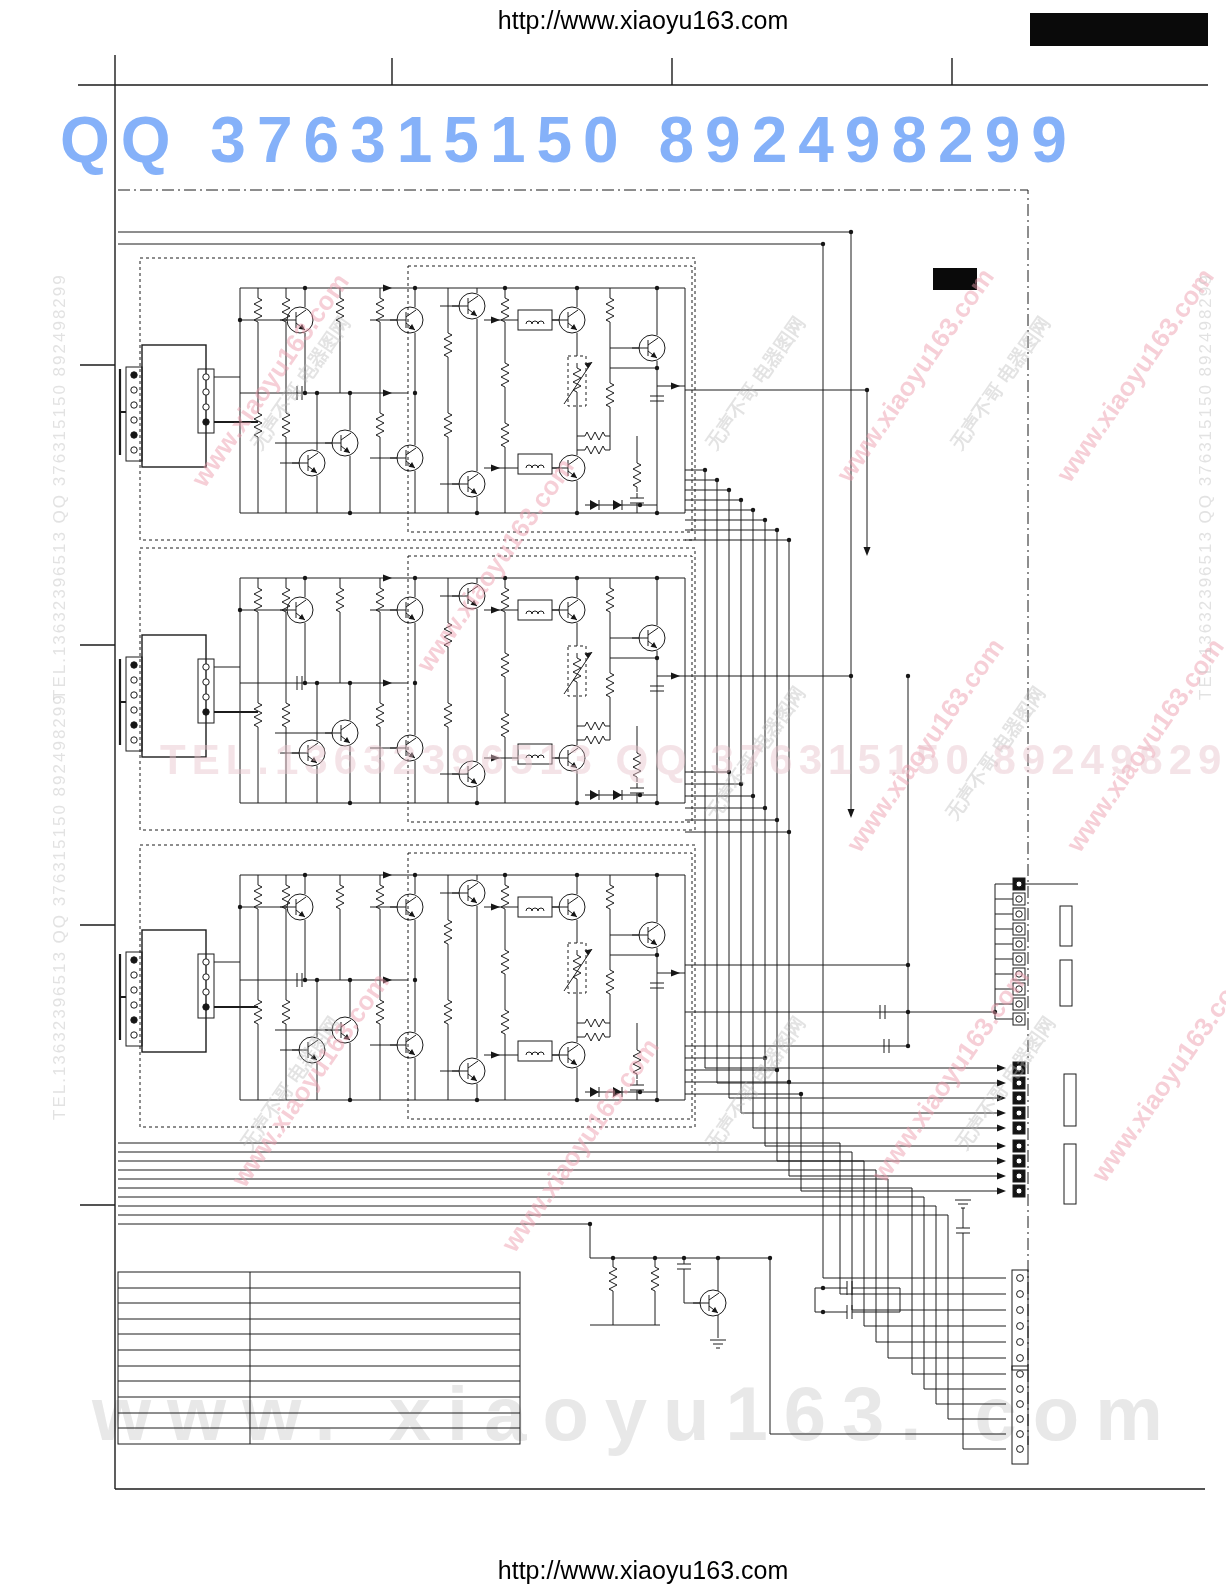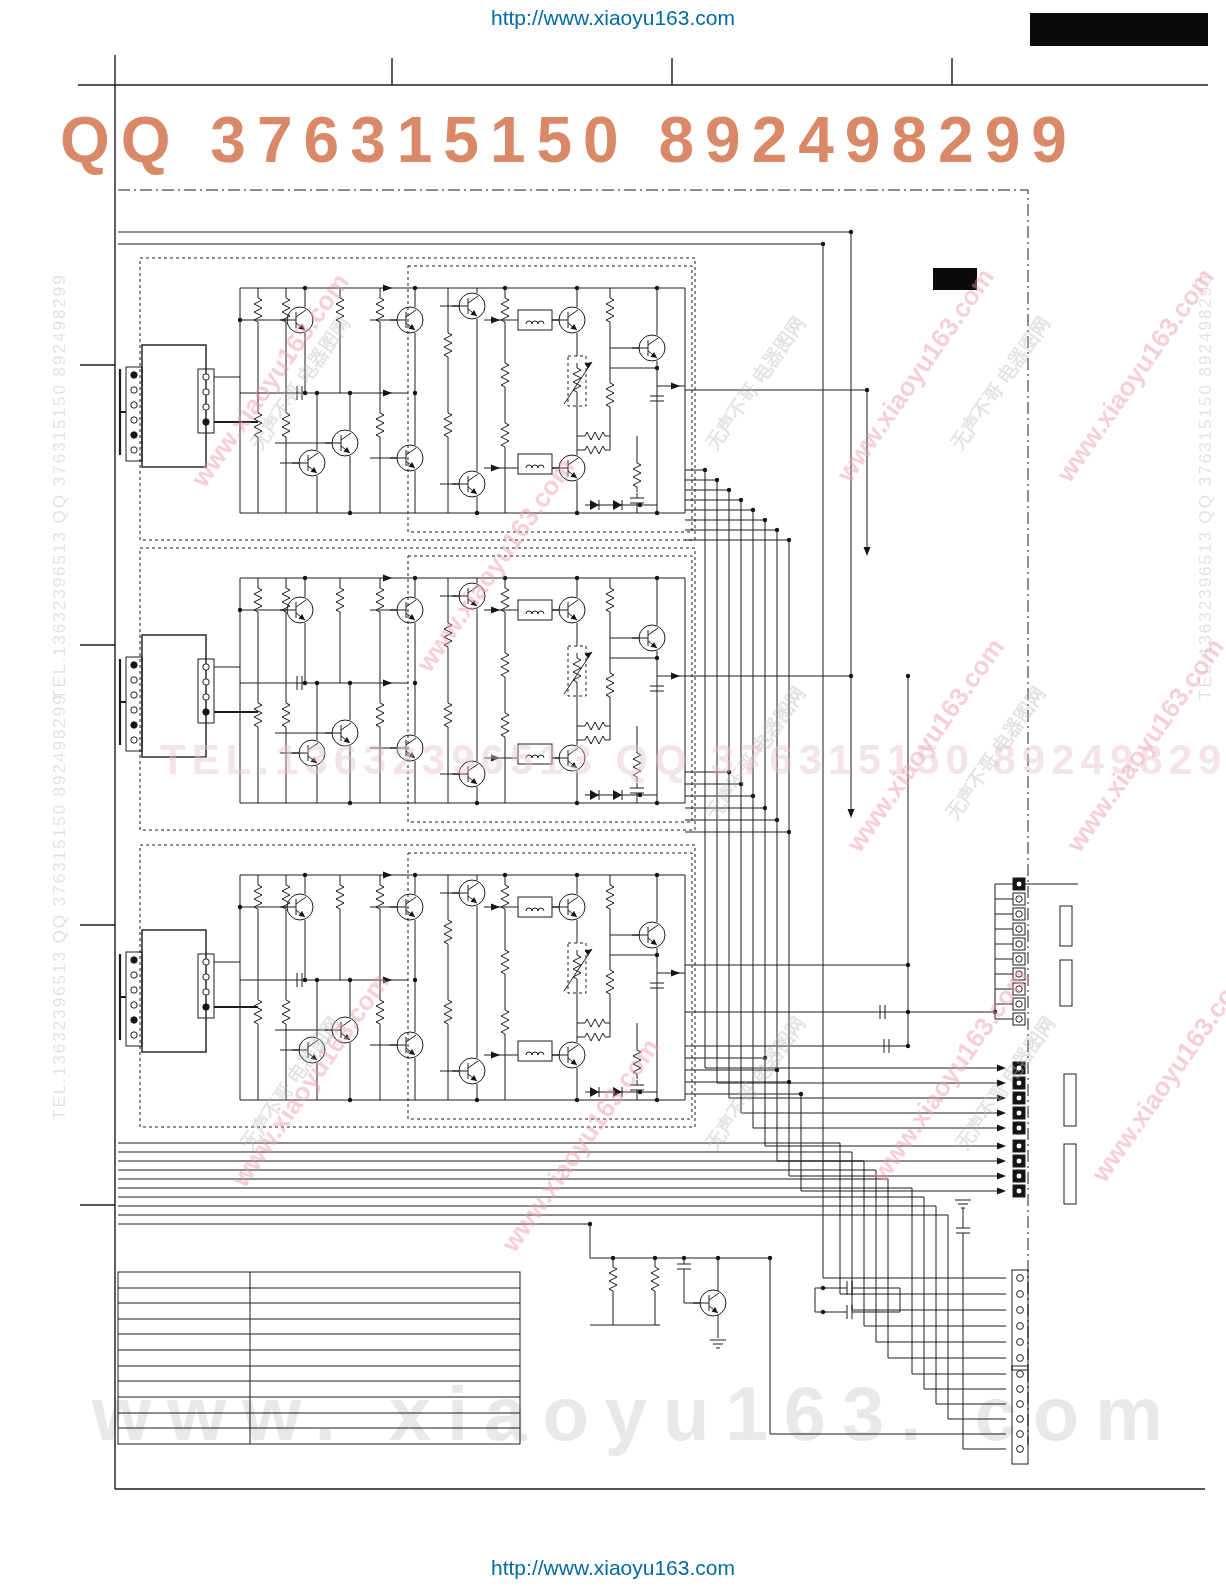--- a/index.html
+++ b/index.html
@@ -1,22 +1,22 @@
 <!DOCTYPE html>
 <html><head>
 <meta charset="utf-8">
 <style>
   html,body{margin:0;padding:0;background:#fff;}
   .page{position:relative;width:1226px;height:1586px;background:#ffffff;overflow:hidden;
         font-family:"Liberation Sans",sans-serif;}
   .wm{position:absolute;white-space:nowrap;pointer-events:none;}
-  .wm-url{color:#0369a1;font-size:21px;z-index:6;}
+  .wm-url{color:#000000;font-size:25px;z-index:6;margin-left:30px;}
   .wm-url-top{left:50%;top:6px;transform:translateX(-50%);}
   .wm-url-bottom{left:50%;top:1556px;transform:translateX(-50%);}
-  .wm-big-top{left:60px;top:103px;font-size:64px;font-weight:bold;color:#c2410c;opacity:.62;
+  .wm-big-top{left:60px;top:103px;font-size:64px;font-weight:bold;color:#3b82f6;opacity:.62;
               letter-spacing:11px;z-index:1;}
   .wm-big-bottom{left:92px;top:1370px;font-size:76px;font-weight:bold;color:#d9d9d9;opacity:.6;
                  letter-spacing:16px;z-index:1;}
   .wm-big-mid{left:160px;top:736px;font-size:42px;font-weight:bold;color:#e8c2cb;opacity:.45;
               letter-spacing:6px;z-index:3;}
   .wm-diag{transform:rotate(-55deg);transform-origin:0 0;font-weight:bold;z-index:3;}
   .wm-pink{color:rgba(236,154,172,.48);font-size:26px;}
   .wm-gray{color:rgba(185,185,185,.40);font-size:19px;}
   .wm-side{transform:rotate(-90deg);transform-origin:0 0;color:rgba(190,190,190,.45);
            font-size:17px;letter-spacing:2px;z-index:3;}

